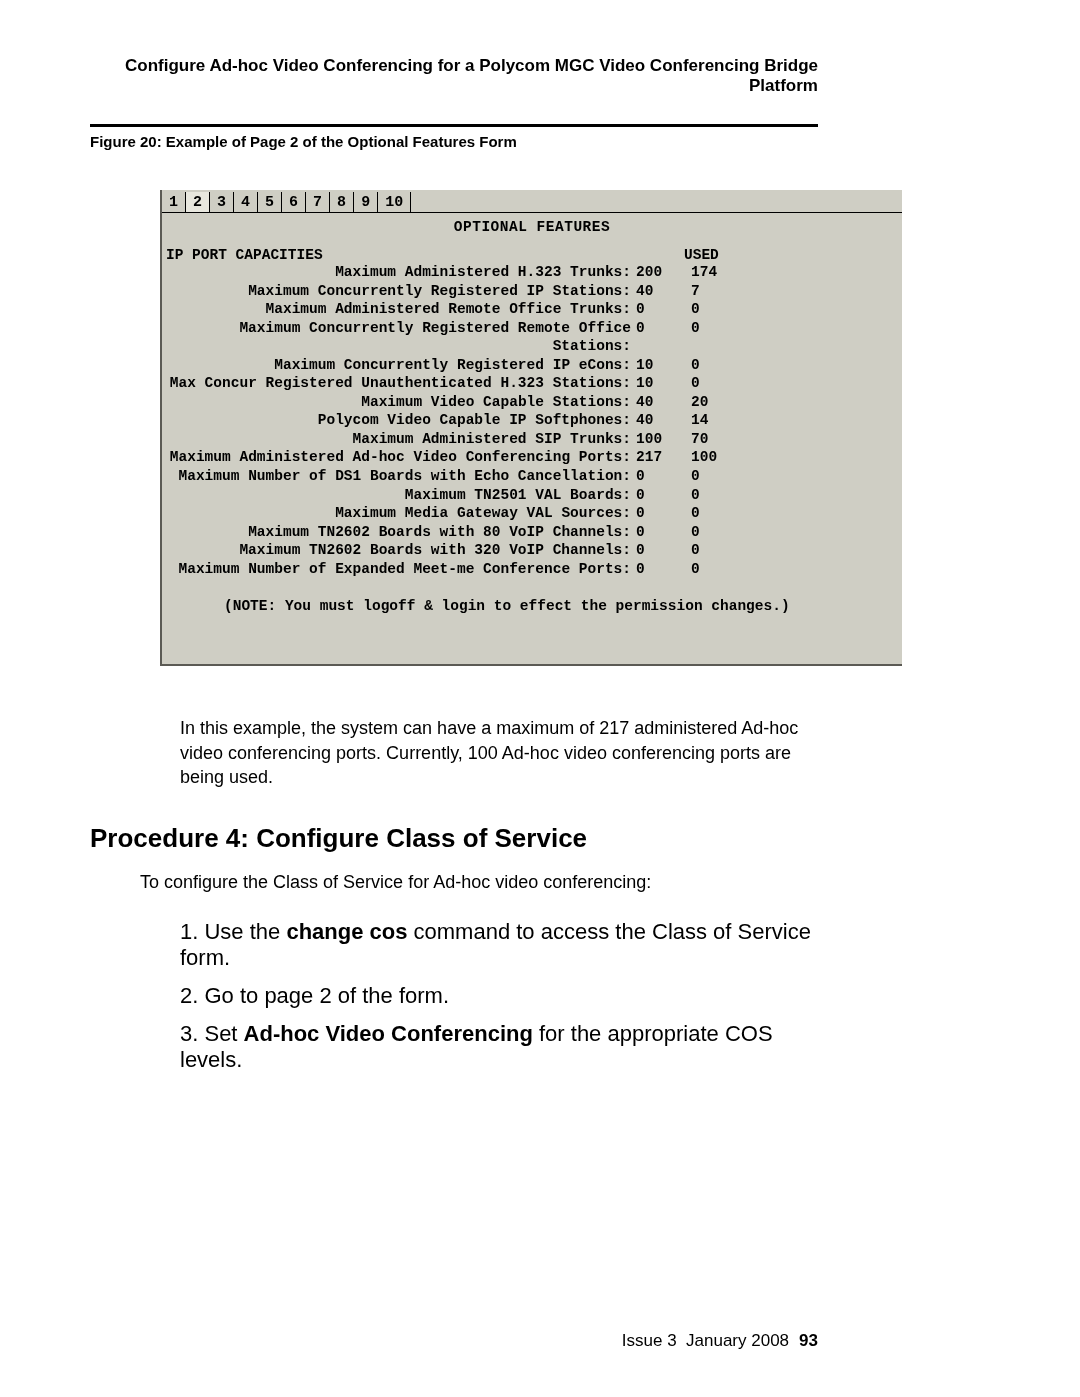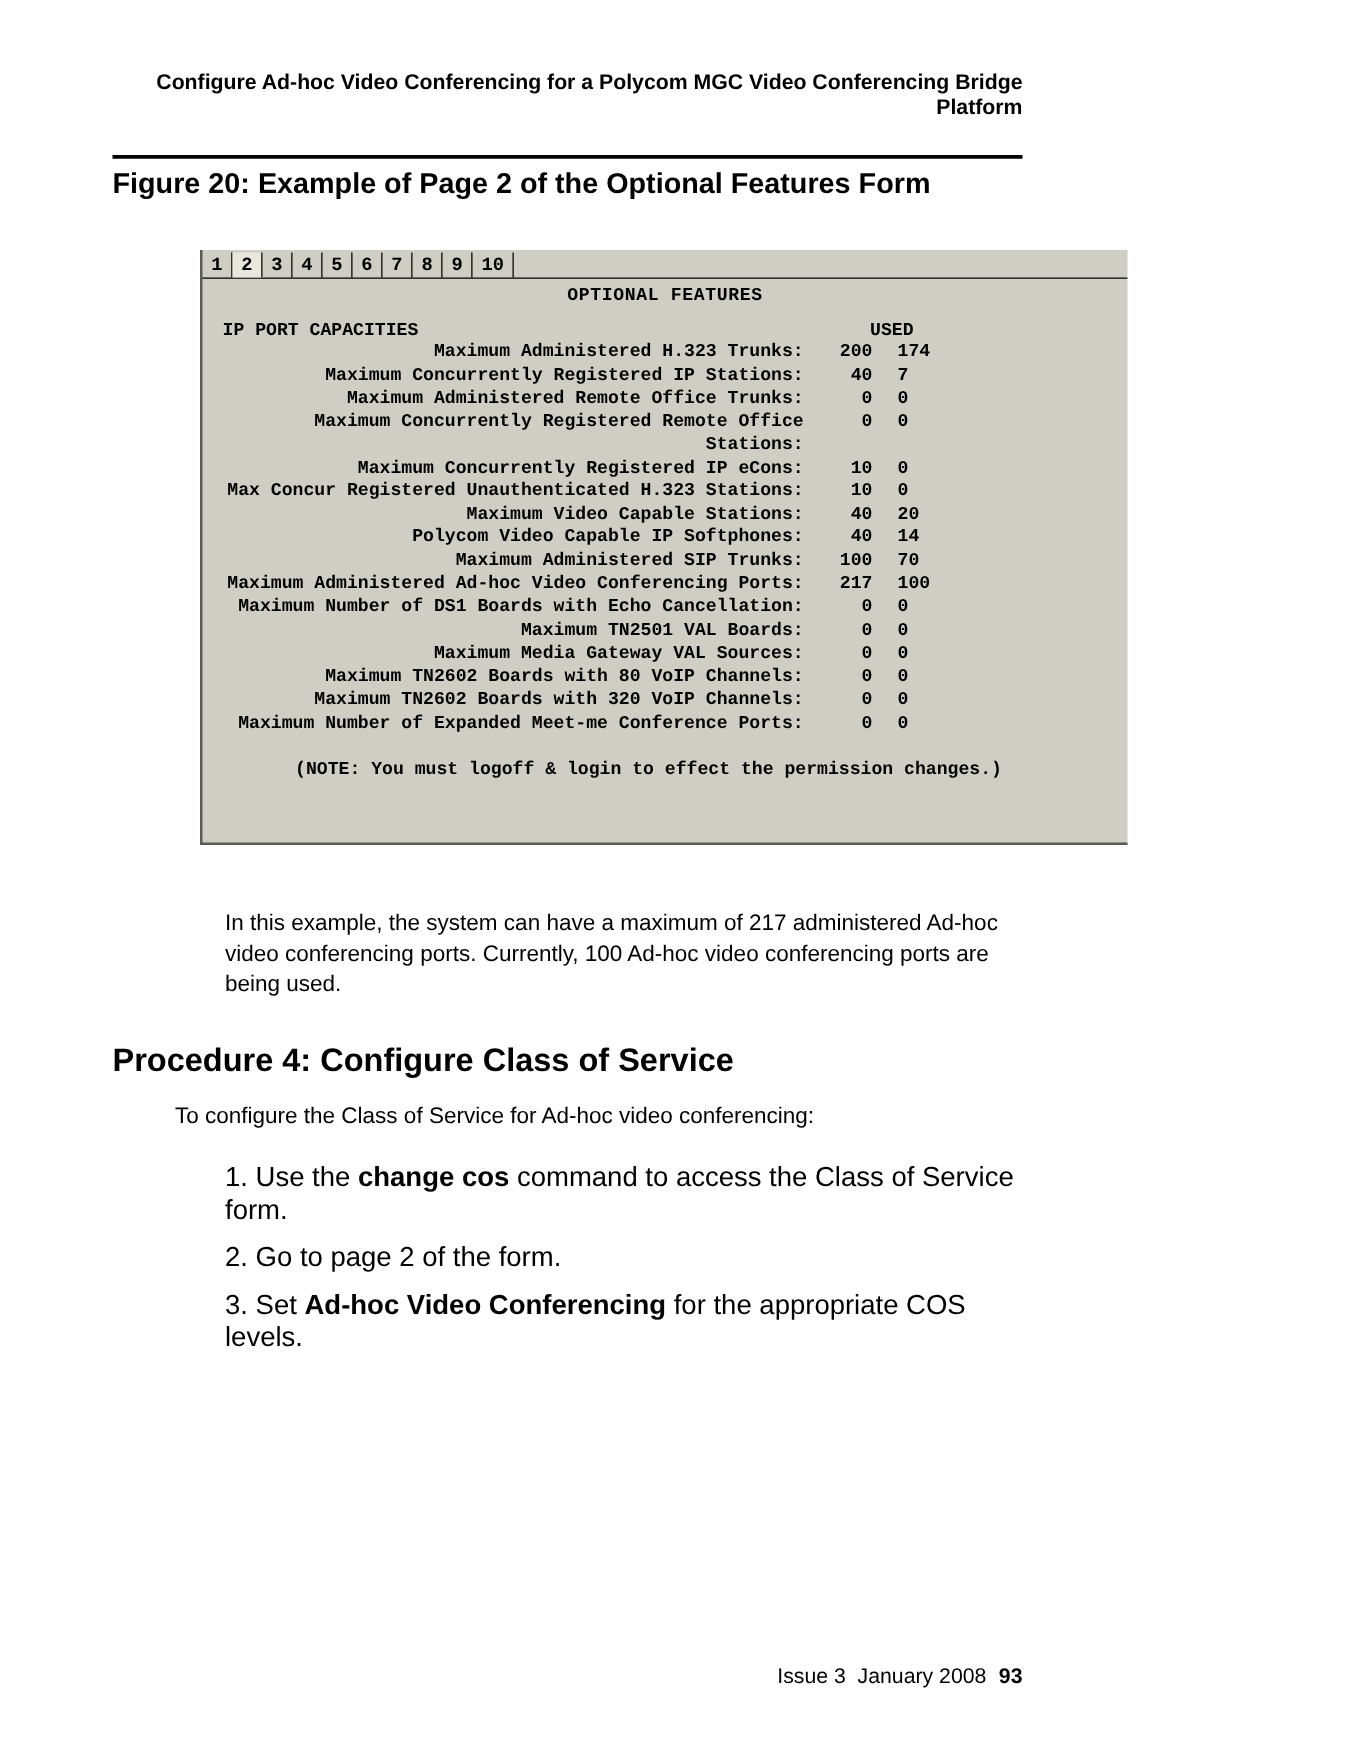--- a/index.html
+++ b/index.html
@@ -21,21 +21,21 @@
     text-align: right;
     margin: 0 0 28px 0;
   }
   .thick-rule {
     border: none;
     border-top: 3px solid #000;
     margin: 0 0 6px 0;
   }
   .figure-caption {
     font-weight: bold;
-    font-size: 23px;
+    font-size: 15px;
     margin: 0 0 40px 0;
   }
   .terminal {
     margin-left: 70px;
     width: 740px;
     background: #cfcec4;
     border-left: 2px solid #5b5a54;
     border-bottom: 2px solid #5b5a54;
     padding-bottom: 50px;
     font-family: "Courier New", Courier, monospace;
@@ -54,21 +54,21 @@
   .tab {
     border-right: 1px solid #000;
     padding: 3px 7px 2px 7px;
     font-weight: bold;
     font-size: 15px;
   }
   .tab.active {
     background: #e8e7de;
   }
   .term-body {
-    padding: 0 16px;
+    padding: 0 4px;
   }
   .term-title {
     text-align: center;
     margin: 2px 0 12px 0;
     letter-spacing: 0.5px;
   }
   .capacity-header {
     display: flex;
   }
   .cap-label-col {
@@ -80,22 +80,22 @@
   .row {
     display: flex;
     line-height: 1.28;
   }
   .row .label {
     width: 465px;
     text-align: right;
   }
   .row .val {
     width: 35px;
-    margin-left: 20px;
-    text-align: right;
+    margin-left: 5px;
+    text-align: left;
   }
   .row .used {
     margin-left: 20px;
     text-align: left;
   }
   .note {
     margin-top: 20px;
     text-align: left;
     padding-left: 58px;
   }

